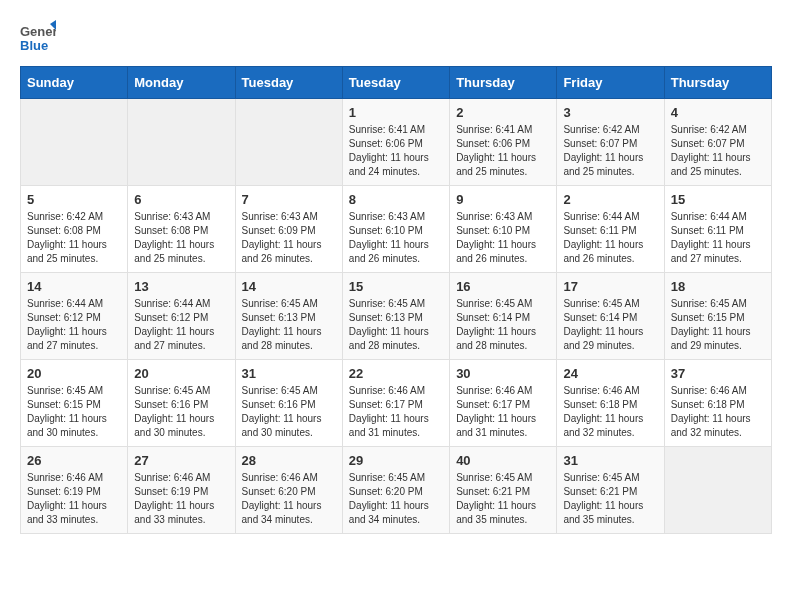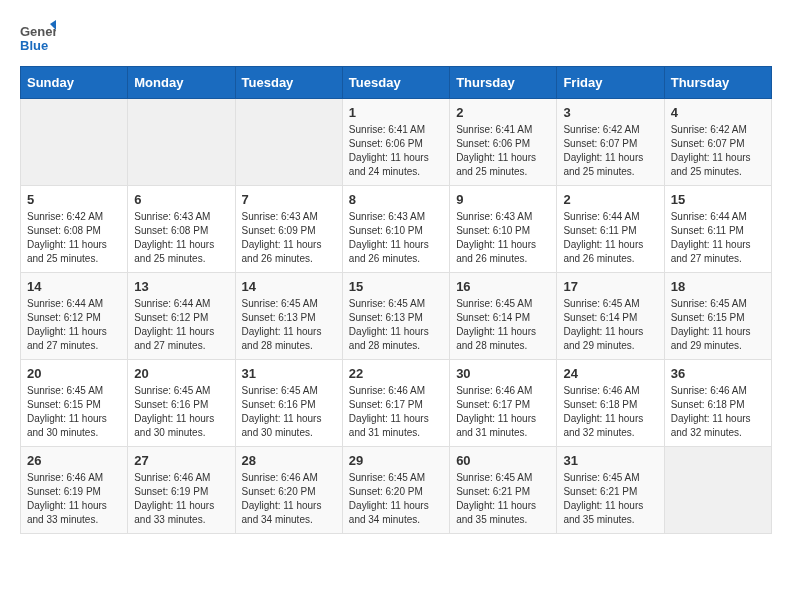--- a/index.html
+++ b/index.html
@@ -164,32 +164,32 @@
         <td><span class="day-number">20</span>
           <span class="day-info">Sunrise: 6:45 AM<br>Sunset: 6:16 PM<br>Daylight: 11 hours and 30 minutes.</span></td>
         <td><span class="day-number">31</span>
           <span class="day-info">Sunrise: 6:45 AM<br>Sunset: 6:16 PM<br>Daylight: 11 hours and 30 minutes.</span></td>
         <td><span class="day-number">22</span>
           <span class="day-info">Sunrise: 6:46 AM<br>Sunset: 6:17 PM<br>Daylight: 11 hours and 31 minutes.</span></td>
         <td><span class="day-number">30</span>
           <span class="day-info">Sunrise: 6:46 AM<br>Sunset: 6:17 PM<br>Daylight: 11 hours and 31 minutes.</span></td>
         <td><span class="day-number">24</span>
           <span class="day-info">Sunrise: 6:46 AM<br>Sunset: 6:18 PM<br>Daylight: 11 hours and 32 minutes.</span></td>
-        <td><span class="day-number">36</span>
+        <td><span class="day-number">37</span>
           <span class="day-info">Sunrise: 6:46 AM<br>Sunset: 6:18 PM<br>Daylight: 11 hours and 32 minutes.</span></td>
       </tr>
       <tr>
         <td><span class="day-number">26</span>
           <span class="day-info">Sunrise: 6:46 AM<br>Sunset: 6:19 PM<br>Daylight: 11 hours and 33 minutes.</span></td>
         <td><span class="day-number">27</span>
           <span class="day-info">Sunrise: 6:46 AM<br>Sunset: 6:19 PM<br>Daylight: 11 hours and 33 minutes.</span></td>
         <td><span class="day-number">28</span>
           <span class="day-info">Sunrise: 6:46 AM<br>Sunset: 6:20 PM<br>Daylight: 11 hours and 34 minutes.</span></td>
         <td><span class="day-number">29</span>
           <span class="day-info">Sunrise: 6:45 AM<br>Sunset: 6:20 PM<br>Daylight: 11 hours and 34 minutes.</span></td>
-        <td><span class="day-number">60</span>
+        <td><span class="day-number">40</span>
           <span class="day-info">Sunrise: 6:45 AM<br>Sunset: 6:21 PM<br>Daylight: 11 hours and 35 minutes.</span></td>
         <td><span class="day-number">31</span>
           <span class="day-info">Sunrise: 6:45 AM<br>Sunset: 6:21 PM<br>Daylight: 11 hours and 35 minutes.</span></td>
         <td class="empty"></td>
       </tr>
     </tbody>
 </table>
 
 </body></html>

